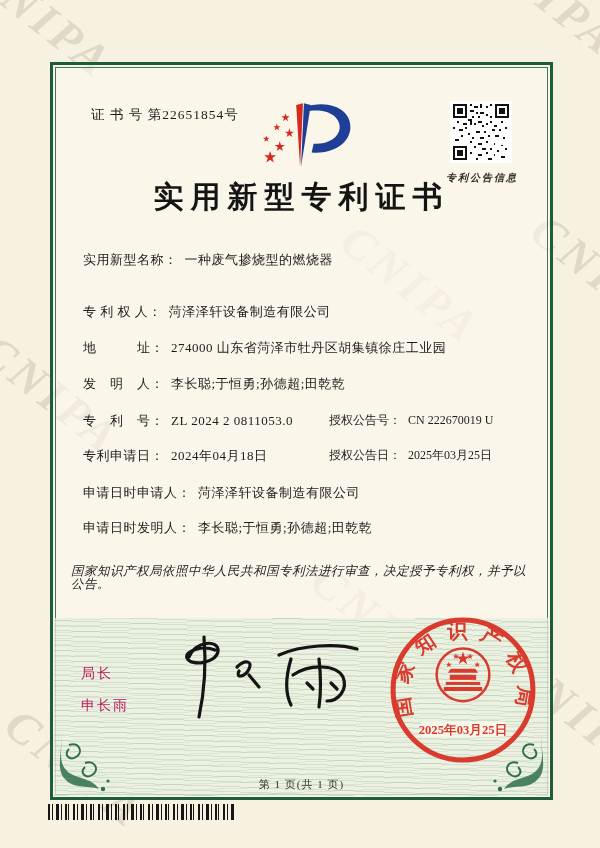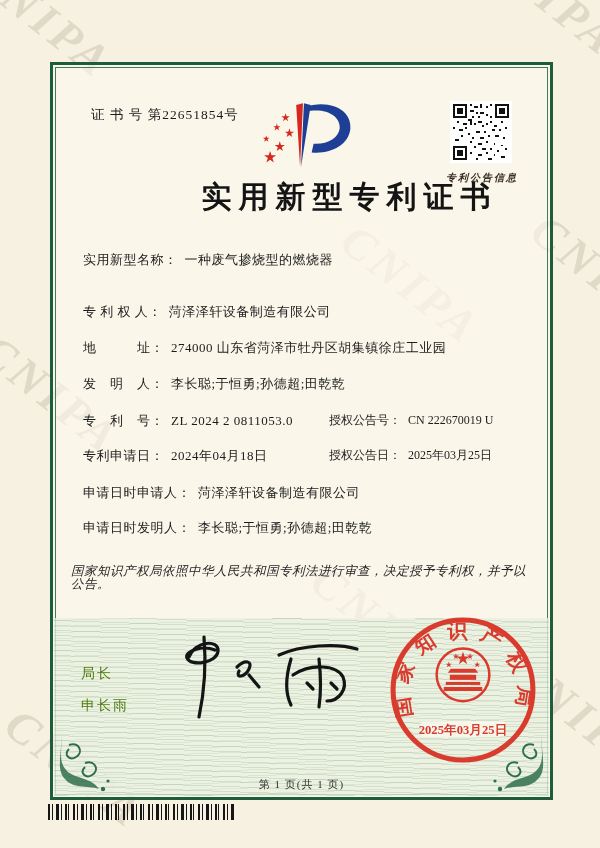--- a/index.html
+++ b/index.html
@@ -18,28 +18,28 @@
          background-color:rgba(233,240,222,.8);
          background-image:
            repeating-linear-gradient(2deg, rgba(110,160,120,.22) 0 1px, rgba(0,0,0,0) 1px 5px),
            repeating-linear-gradient(-2deg, rgba(110,160,120,.14) 0 1px, rgba(0,0,0,0) 1px 6px);}
   .cert-no{position:absolute;left:38px;top:41px;font-size:13.5px;color:#1c1c1c;letter-spacing:1px;}
   .logo{position:absolute;left:191px;top:32px;width:116px;height:80px;}
   .qr-wrap{position:absolute;right:34px;top:36px;width:70px;text-align:center;}
   .qr{width:56px;height:56px;background:#fff;padding:3px;display:inline-block;}
   .qr-cap{margin-top:4px;font:italic 700 10px "Liberation Serif",serif;color:#3a2f26;letter-spacing:2px;white-space:nowrap;}
   .title{position:absolute;left:0;top:112px;width:100%;text-align:center;
-         font-size:30px;font-weight:700;color:#141414;letter-spacing:7px;padding-left:48px;}
+         font-size:30px;font-weight:700;color:#141414;letter-spacing:7px;}
   .f-row{position:absolute;left:30px;font-size:13px;color:#1c1c1c;letter-spacing:.5px;white-space:nowrap;}
   .f-val{margin-left:7px;}
   .pair{position:absolute;font-size:12px;color:#1c1c1c;white-space:nowrap;}
   .statement{position:absolute;left:18px;right:18px;text-align:left;
              font:italic 12.5px/1 "Liberation Serif",serif;color:#252525;letter-spacing:.5px;}
   .officer{position:absolute;left:28px;font-family:"Liberation Sans","DejaVu Sans",sans-serif;
-           font-size:14px;color:#4d7c0f;letter-spacing:2px;z-index:4;}
+           font-size:14px;color:#be185d;letter-spacing:2px;z-index:4;}
   .signature{position:absolute;left:118px;top:566px;z-index:4;}
   .seal{position:absolute;left:334px;top:549px;width:152px;height:152px;z-index:5;opacity:.95;}
   .footer{position:absolute;left:0;top:712px;width:100%;text-align:center;
           font-size:11px;color:#333;letter-spacing:1px;z-index:4;}
   .flourish{position:absolute;bottom:2px;width:60px;height:64px;z-index:3;}
   .flourish.fl-left{left:2px;}
   .flourish.fl-right{right:2px;transform:scaleX(-1);}
   .barcode{position:absolute;left:48px;top:804px;width:188px;height:16px;z-index:3;
            background-image:repeating-linear-gradient(90deg,
              #161616 0 2px,transparent 2px 4px,#161616 4px 5px,transparent 5px 8px,

